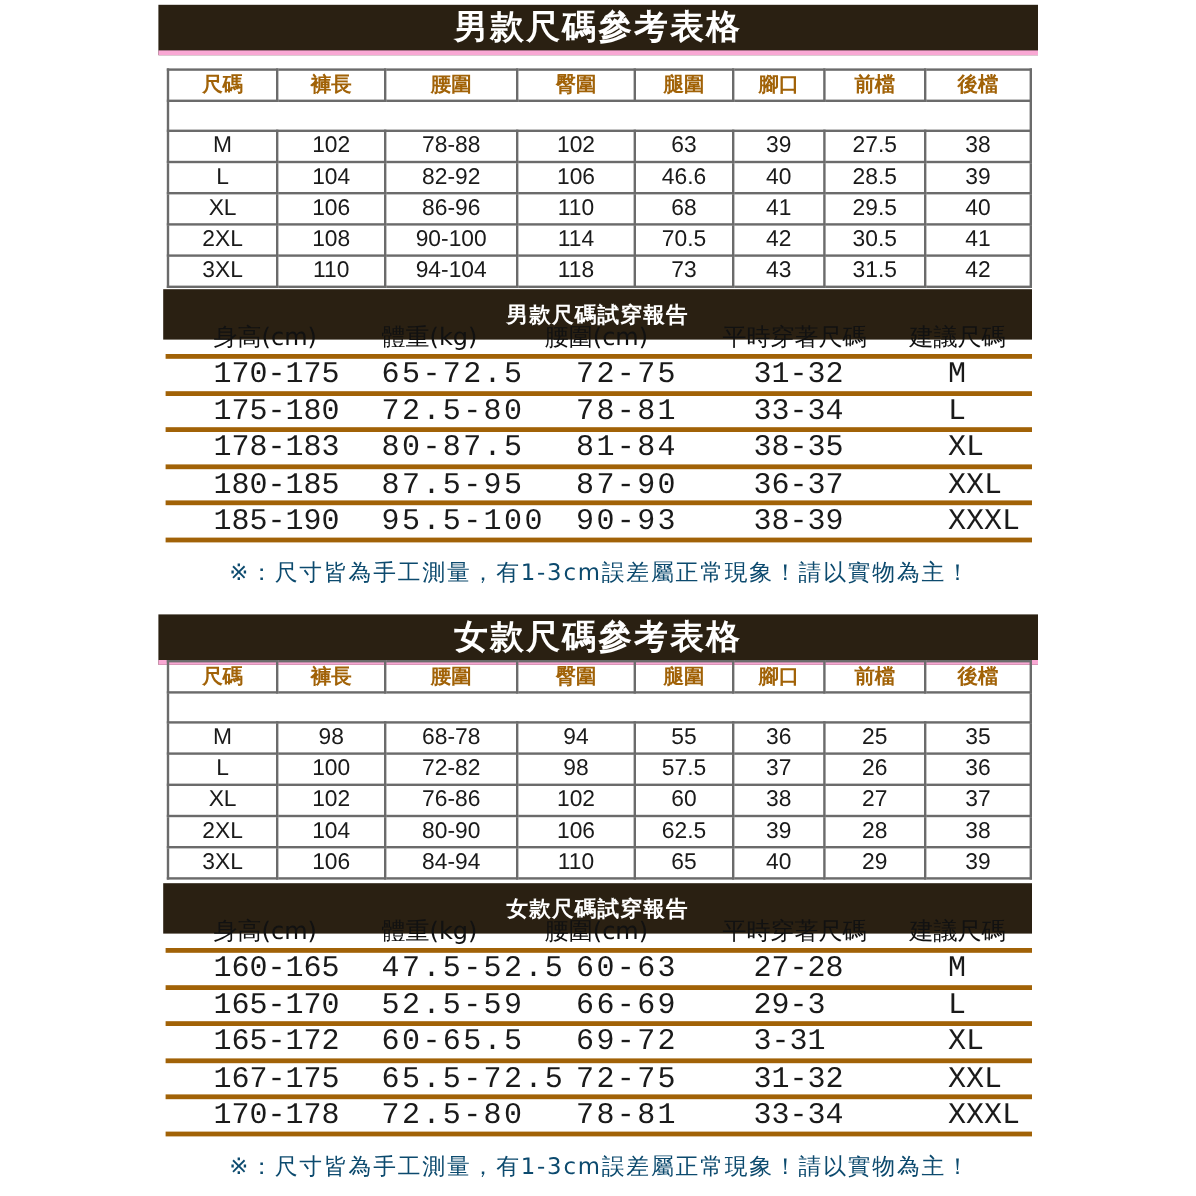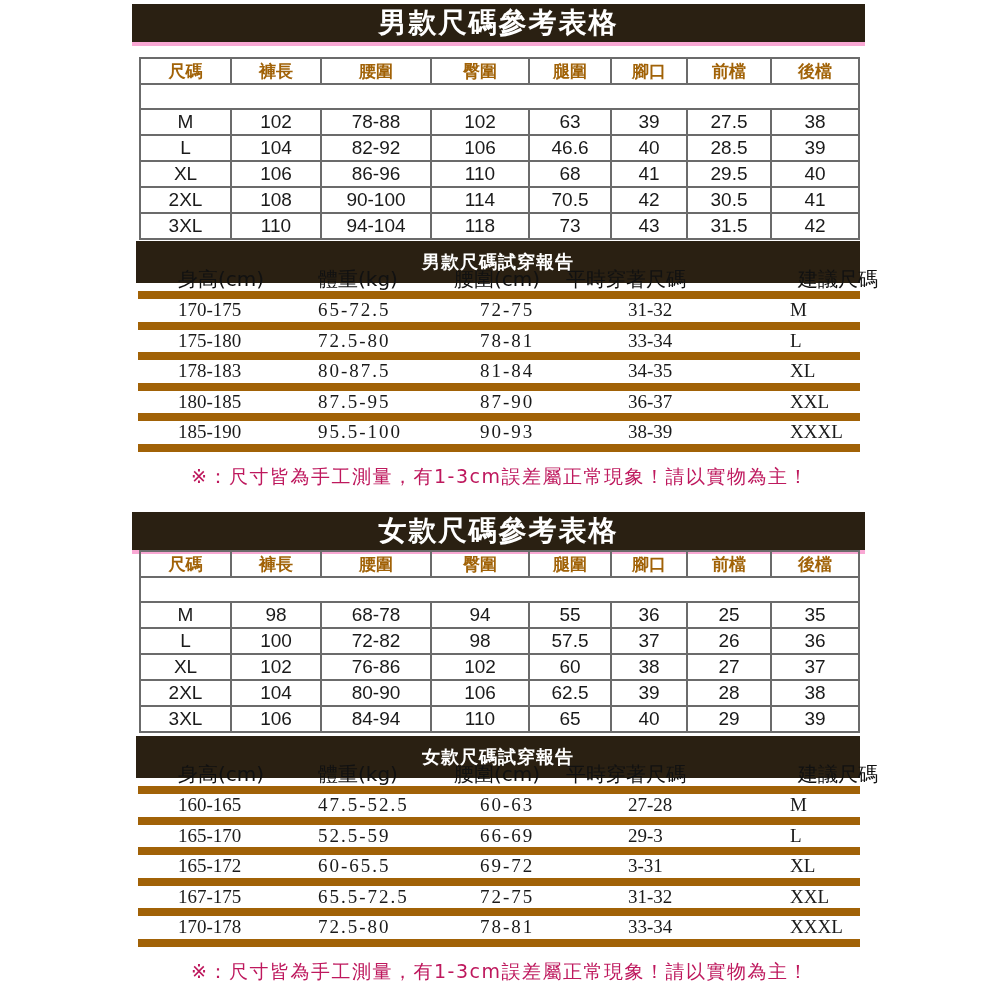--- a/index.html
+++ b/index.html
@@ -22,32 +22,32 @@
   table.size tr.hdr td { font-family:"DejaVu Sans",sans-serif; font-size:17px; font-weight:bold; color:#a16207; }
   table.size tr.empty td { height:25px; }
   .fit-bar {
     position:absolute; left:136px; width:724px; height:42px;
     background:#2a2012; color:#fff; font-weight:bold; font-size:18px;
     display:flex; align-items:center; justify-content:center; letter-spacing:1px;
   }
   .fit {
     position:absolute; left:138px; width:722px;
   }
-  .fit-row { position:relative; height:30.5px; border-bottom:8px solid #a16207; }
+  .fit-row { position:relative; height:30.5px; border-bottom:4px solid #a16207; }
   .fit-row.head { height:32px; }
   .fit-row span {
     position:absolute; top:50%; transform:translateY(-50%);
-    font-family:Liberation Serif, serif; font-size:19px; color:#1a1a1a; white-space:nowrap;
+    font-family:Liberation Mono, monospace; font-size:25px; color:#1a1a1a; white-space:nowrap;
   }
   .fit-row.head span { font-family:"DejaVu Sans",sans-serif; font-size:20px; color:#111; }
-  .c1 { left:40px; } .c2 { left:180px; } .c3 { left:316px; } .c4 { left:428px; } .c5 { left:620px;margin-left:40px; }
+  .c1 { left:40px; } .c2 { left:180px; } .c3 { left:316px; } .c4 { left:464px; } .c5 { left:620px; }
   .d1 { left:40px; } .d2 { left:180px; letter-spacing:2px; } .d3 { left:342px; letter-spacing:2px; } .d4 { left:490px; } .d5 { left:652px; }
   .note {
     position:absolute; left:140px; width:720px; text-align:center;
-    color:#be185d; font-size:19px; letter-spacing:1.5px;
+    color:#0c4a6e; font-size:19px; letter-spacing:1.5px;
   }
 </style>
 </head>
 <body>
 
 <div class="title-bar" style="top:4px;">男款尺碼參考表格</div>
 
 <table class="size" style="top:57px;">
   <colgroup>
     <col style="width:91px">
@@ -147,21 +147,21 @@
     <span class="d1">175-180</span>
       <span class="d2">72.5-80</span>
       <span class="d3">78-81</span>
       <span class="d4">33-34</span>
       <span class="d5">L</span>
   </div>
   <div class="fit-row">
     <span class="d1">178-183</span>
       <span class="d2">80-87.5</span>
       <span class="d3">81-84</span>
-      <span class="d4">34-35</span>
+      <span class="d4">38-35</span>
       <span class="d5">XL</span>
   </div>
   <div class="fit-row">
     <span class="d1">180-185</span>
       <span class="d2">87.5-95</span>
       <span class="d3">87-90</span>
       <span class="d4">36-37</span>
       <span class="d5">XXL</span>
   </div>
   <div class="fit-row">

